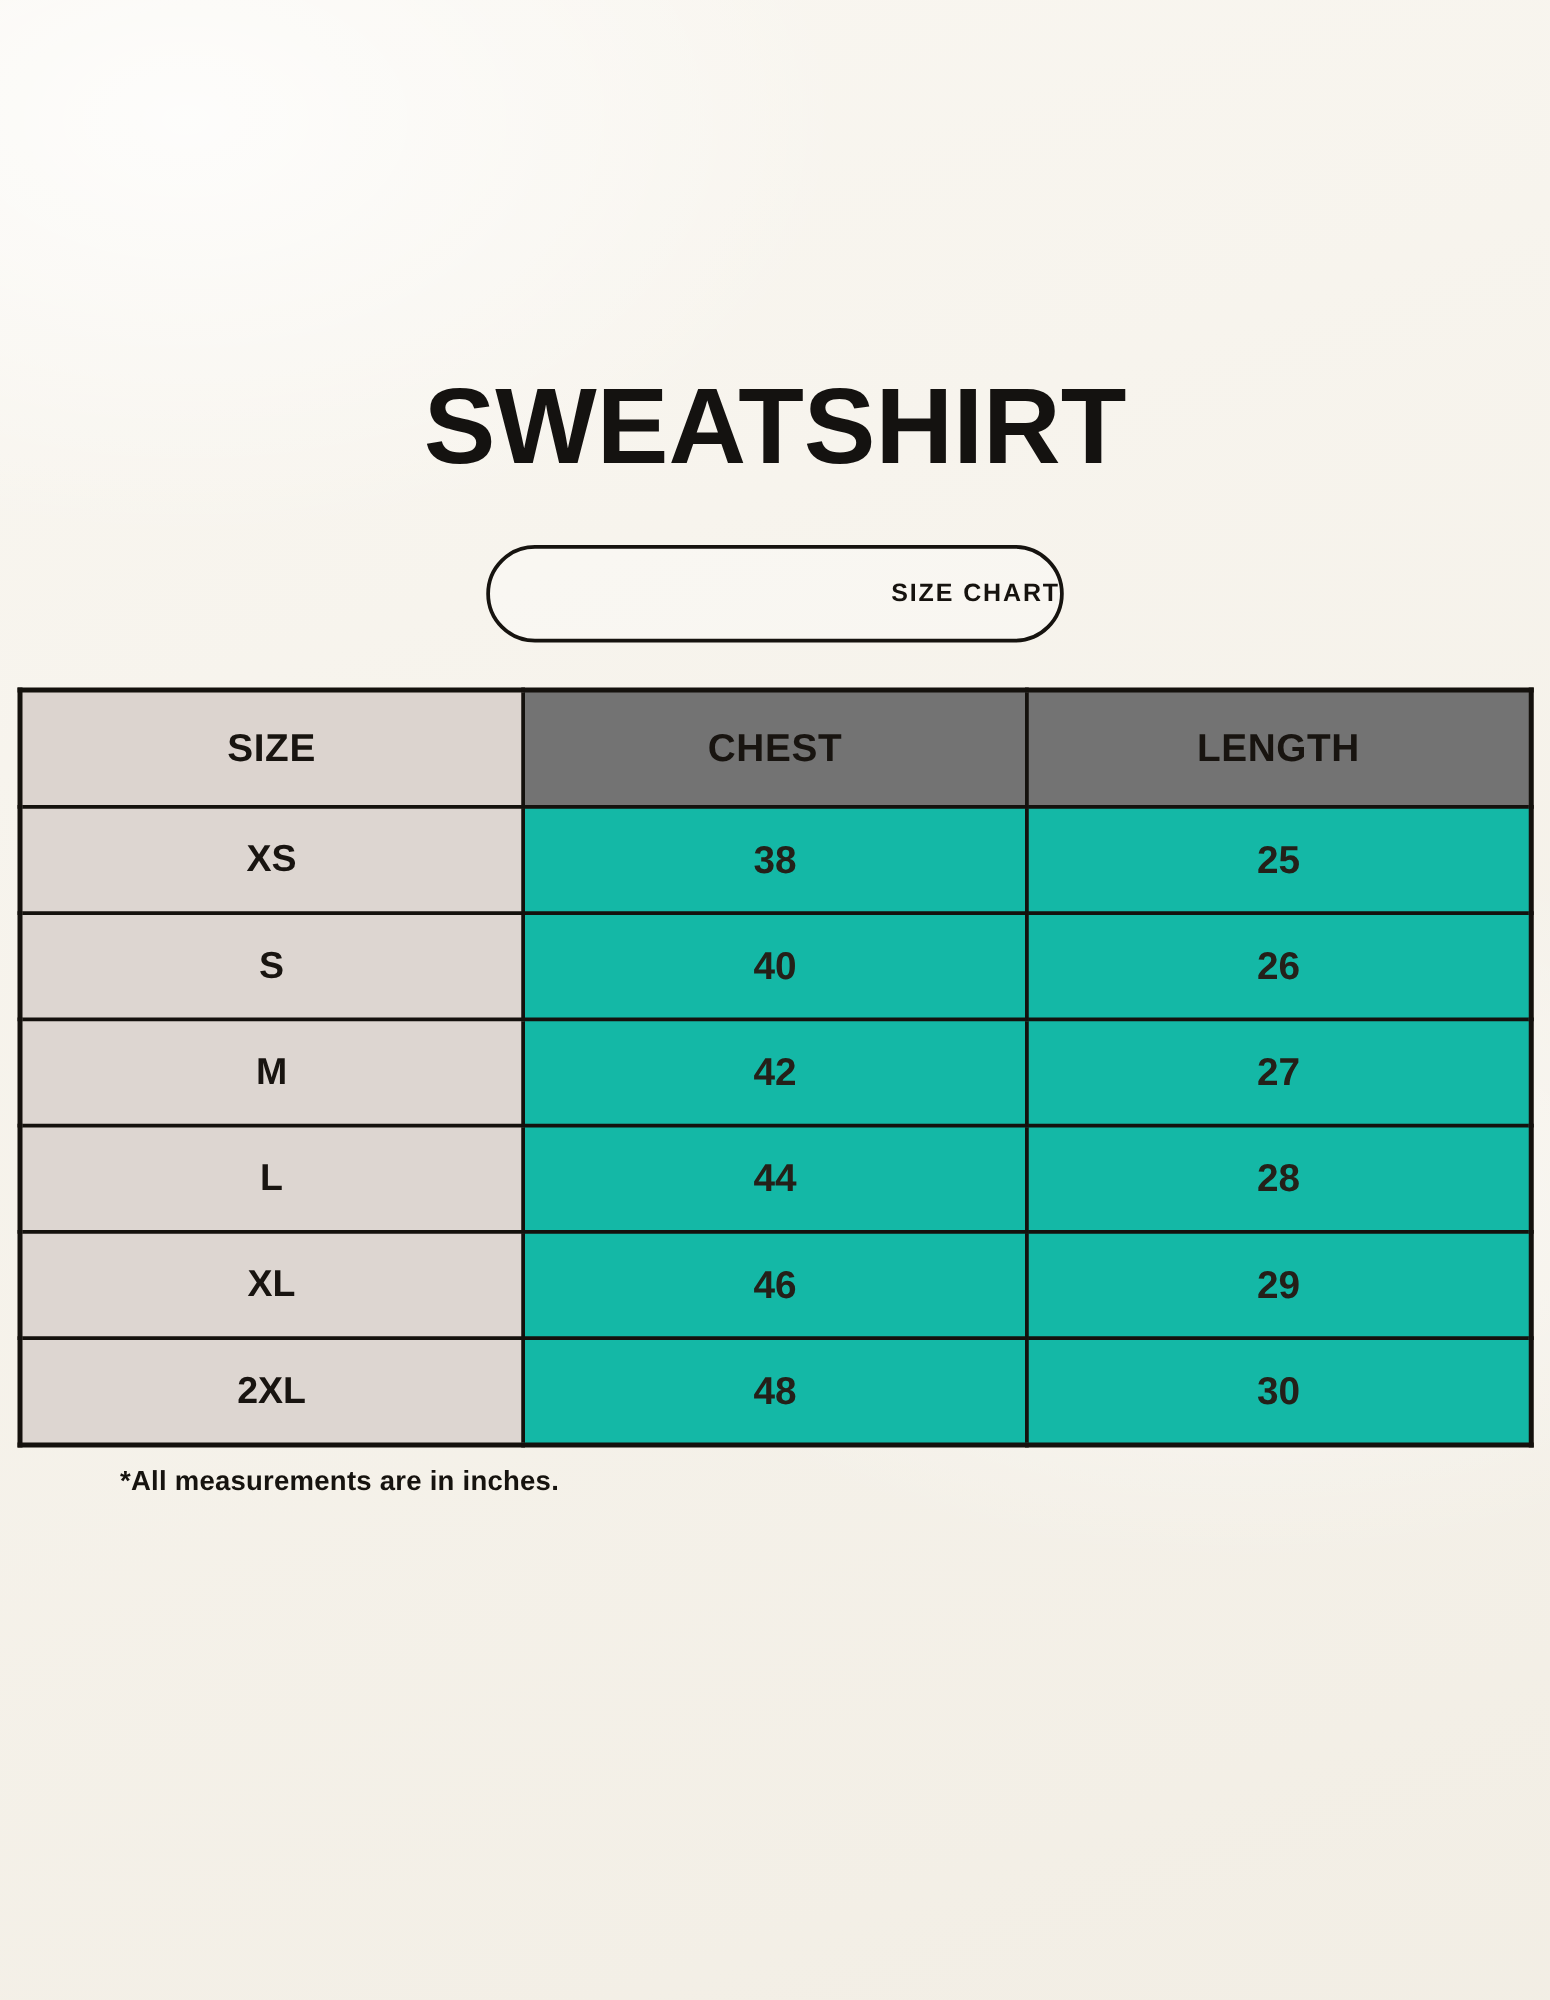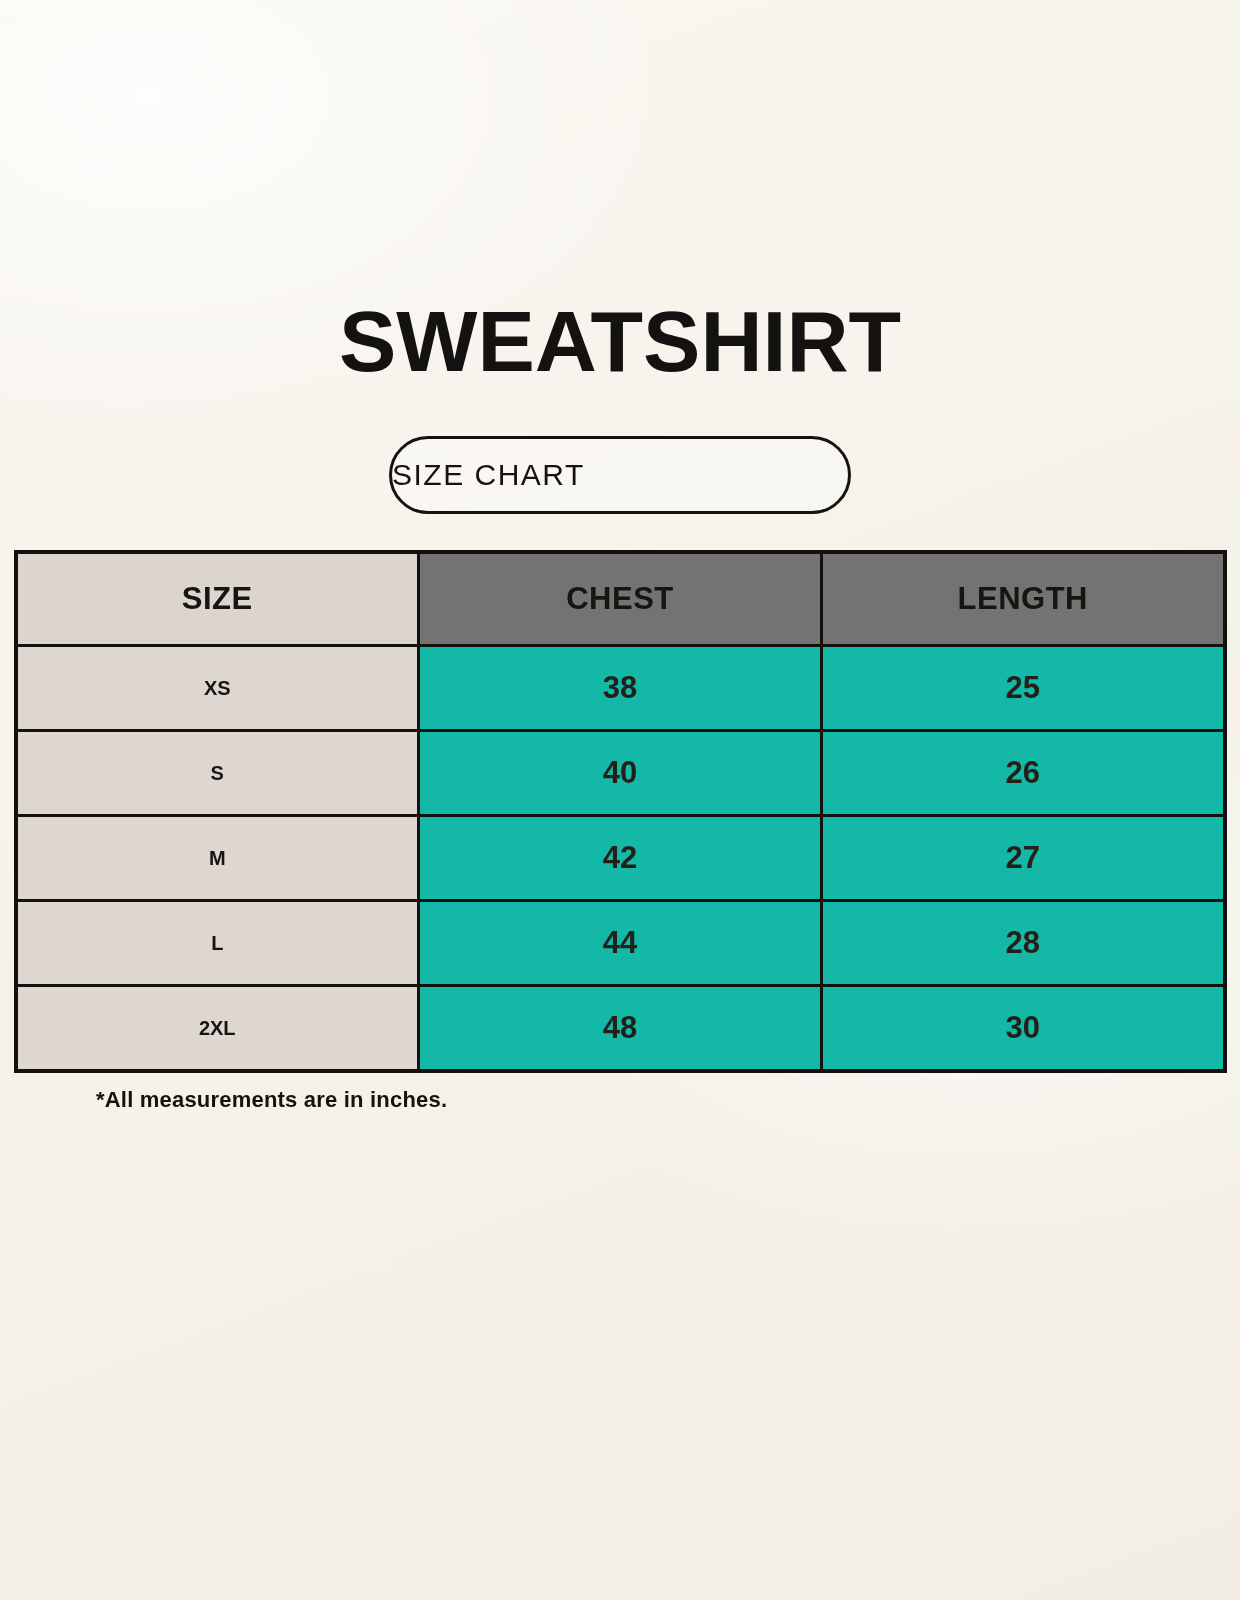--- a/index.html
+++ b/index.html
@@ -30,24 +30,24 @@
     color: #141210;
   }
 
   .badge {
     display: block;
     width: 456px;
     height: 72px;
     margin: 52px auto 0;
     border: 3px solid #16130f;
     border-radius: 42px;
-    text-align: left;
+    text-align: right;
     line-height: 72px;
-    font-size: 30px;
-    font-weight: 400;
+    font-size: 20px;
+    font-weight: 700;
     letter-spacing: 1.5px;
     color: #16130f;
     background: rgba(255,255,255,0.28);
     box-sizing: content-box;
   }
 
   table.size-chart {
     width: 1213px;
     margin: 36px auto 0;
     border-collapse: collapse;
@@ -65,21 +65,21 @@
     height: 90px;
     font-size: 31px;
     font-weight: 700;
     letter-spacing: 0.5px;
     color: #181410;
   }
   .size-chart td {
     height: 82px;
   }
   th.col-size   { background: #dcd4cf; }
-  td.col-size   { background: #ddd6d1; font-size: 20px; font-weight: 700; color: #181410; }
+  td.col-size   { background: #ddd6d1; font-size: 30px; font-weight: 700; color: #181410; }
   th.col-accent { background: #737373; }
   td.col-data   { background: #14b8a6; font-size: 31px; font-weight: 700; color: #242019; }
 
   .footnote {
     width: 1048px;
     margin: 14px auto 0;
     text-align: left;
     font-size: 22px;
     font-weight: 700;
     letter-spacing: 0.2px;
@@ -116,20 +116,25 @@
       <td class="col-size">M</td>
       <td class="col-data">42</td>
       <td class="col-data">27</td>
     </tr>
     <tr>
       <td class="col-size">L</td>
       <td class="col-data">44</td>
       <td class="col-data">28</td>
     </tr>
     <tr>
+      <td class="col-size">XL</td>
+      <td class="col-data">46</td>
+      <td class="col-data">29</td>
+    </tr>
+    <tr>
       <td class="col-size">2XL</td>
       <td class="col-data">48</td>
       <td class="col-data">30</td>
     </tr>
   </tbody>
 </table>
 
 <div class="footnote">*All measurements are in inches.</div>
 
 </body></html>

